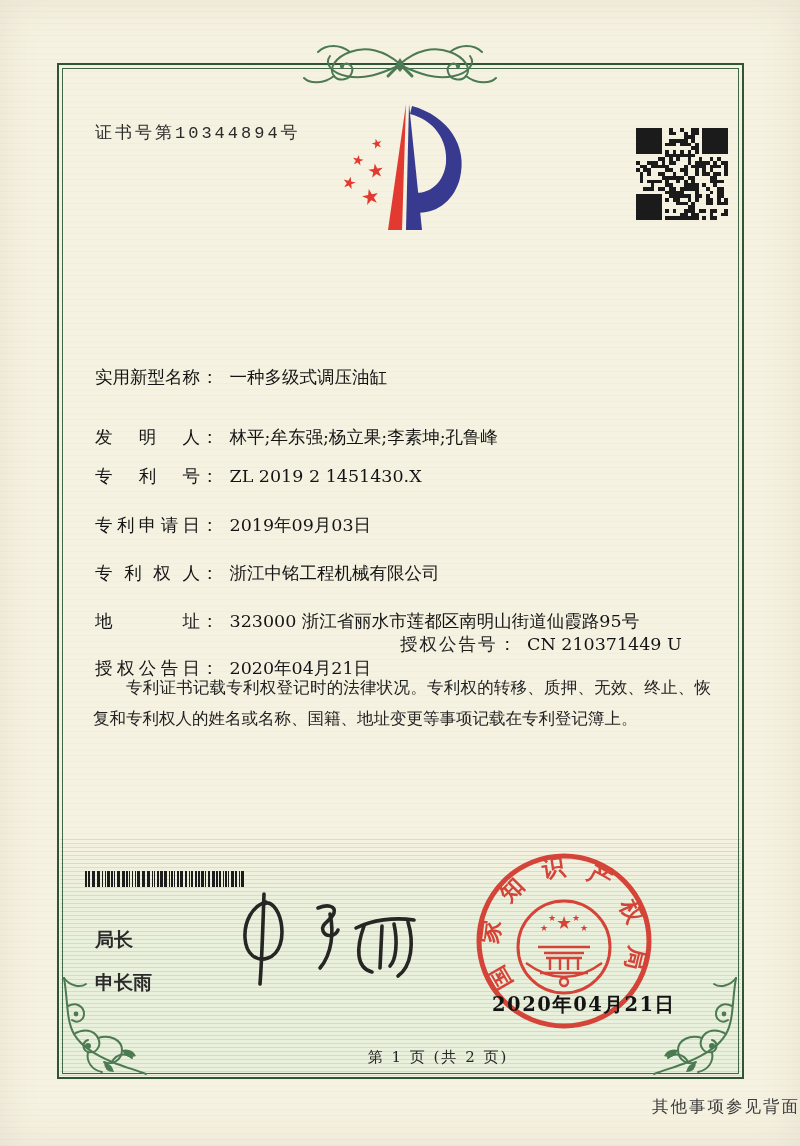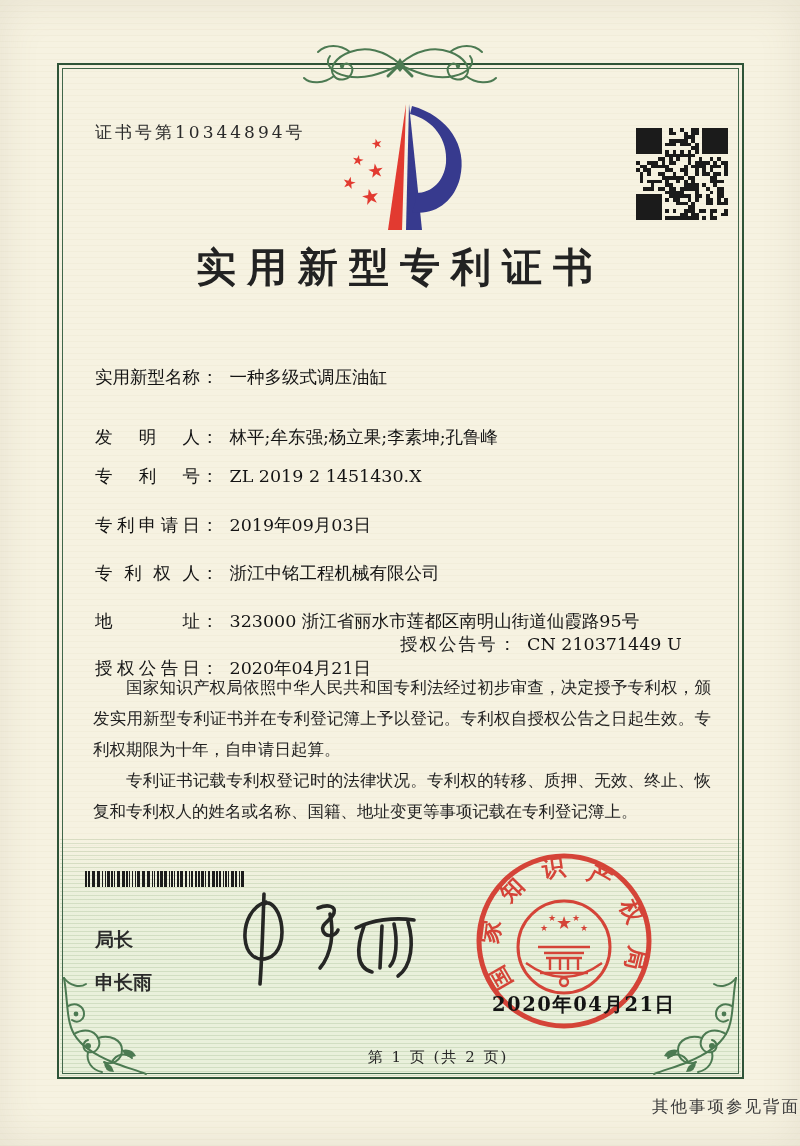--- a/index.html
+++ b/index.html
@@ -12,21 +12,21 @@
     box-shadow:inset 0 0 40px rgba(120,110,80,.12);
   }
   .frame{position:absolute;left:57px;top:63px;width:683px;height:1012px;
     border:2.5px solid #2f5438;z-index:1;}
   .frame::before{content:"";position:absolute;inset:3px;border:1px solid #41664a;z-index:3;pointer-events:none;}
   .green-panel{position:absolute;left:1px;right:1px;bottom:1px;height:238px;
     background-image:
       repeating-linear-gradient(0deg, rgba(125,158,105,.22) 0 1px, rgba(0,0,0,0) 1px 4px),
       linear-gradient(to bottom, rgba(233,240,219,0) 0px, rgba(233,240,219,.85) 60px, #e9f0db 130px);
   }
-  .cert-no{position:absolute;left:95px;top:121px;font-size:17px;letter-spacing:3px;color:#2a2a2a;z-index:2;}
+  .cert-no{position:absolute;left:95px;top:121px;font-size:17px;letter-spacing:3px;color:#2a2a2a;z-index:2;font-family:Liberation Mono, monospace;}
   .logo{position:absolute;left:340px;top:100px;width:130px;height:134px;z-index:2;}
   .qr{position:absolute;left:636px;top:128px;width:92px;height:92px;z-index:2;}
   .qr svg{width:100%;height:100%;}
   .qr rect{fill:#1b1b1b;}
   .title{position:absolute;left:0;top:240px;width:100%;text-align:center;
     font-size:40px;font-weight:600;letter-spacing:11px;color:#222;z-index:2;margin:0;}
   .fields{position:absolute;left:95px;top:0;width:630px;z-index:2;font-size:17.5px;}
   .frow{position:absolute;left:0;width:630px;white-space:nowrap;}
   .flabel{display:inline-block;width:105px;text-align:justify;text-align-last:justify;color:#141414;margin-top:24px;}
   .fcolon{display:inline-block;margin:0 2px 0 1px;}
@@ -352,21 +352,20 @@
         <rect x="13" y="24" width="1" height="1"></rect>
         <rect x="14" y="24" width="1" height="1"></rect>
         <rect x="15" y="24" width="1" height="1"></rect>
         <rect x="16" y="24" width="1" height="1"></rect>
         <rect x="18" y="24" width="1" height="1"></rect>
         <rect x="20" y="24" width="1" height="1"></rect>
         <rect x="21" y="24" width="1" height="1"></rect>
       </svg>
   </div>
 
-  <h1 class="title">实用新型专利证书</h1>
 
   <div class="fields">
     <div class="frow" style="top:341px">
       <span class="flabel">实用新型名称</span><span class="fcolon">：</span><span class="fvalue">一种多级式调压油缸</span>
     </div>
     <div class="frow" style="top:401px">
       <span class="flabel">发明人</span><span class="fcolon">：</span><span class="fvalue">林平;牟东强;杨立果;李素坤;孔鲁峰</span>
     </div>
     <div class="frow" style="top:440px">
       <span class="flabel">专利号</span><span class="fcolon">：</span><span class="fvalue">ZL 2019 2 1451430.X</span>
@@ -382,21 +381,20 @@
     </div>
     <div class="frow" style="top:632px">
       <span class="flabel">授权公告日</span><span class="fcolon">：</span><span class="fvalue">2020年04月21日</span>
       <span class="grant2">
         <span class="flabel2">授权公告号</span><span class="fcolon">：</span><span class="fvalue">CN 210371449 U</span>
       </span>
     </div>
   </div>
 
   <div class="bodytext">
-    <p>国家知识产权局依照中华人民共和国专利法经过初步审查，决定授予专利权，颁发实用新型专利证书并在专利登记簿上予以登记。专利权自授权公告之日起生效。专利权期限为十年，自申请日起算。</p>
     <p>专利证书记载专利权登记时的法律状况。专利权的转移、质押、无效、终止、恢复和专利权人的姓名或名称、国籍、地址变更等事项记载在专利登记簿上。</p>
   </div>
 
   <div class="barcode">
     <svg id="bcSvg" viewBox="0 0 162 16" preserveAspectRatio="none" shape-rendering="crispEdges">
         <rect x="0" y="0" width="2" height="16"></rect>
         <rect x="3" y="0" width="2" height="16"></rect>
         <rect x="7" y="0" width="3" height="16"></rect>
         <rect x="12" y="0" width="3" height="16"></rect>
         <rect x="17" y="0" width="1" height="16"></rect>

